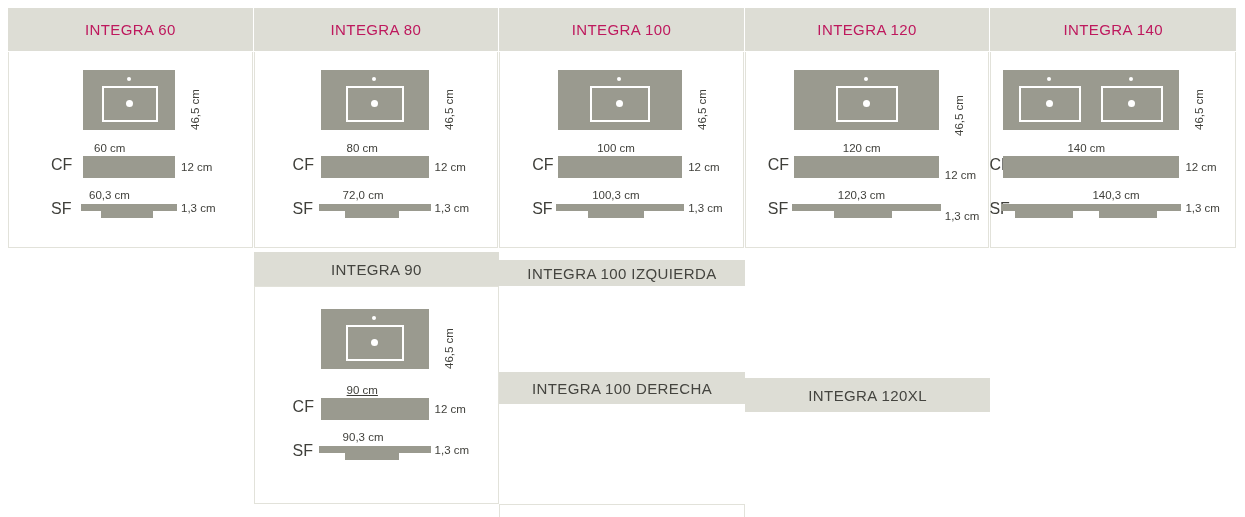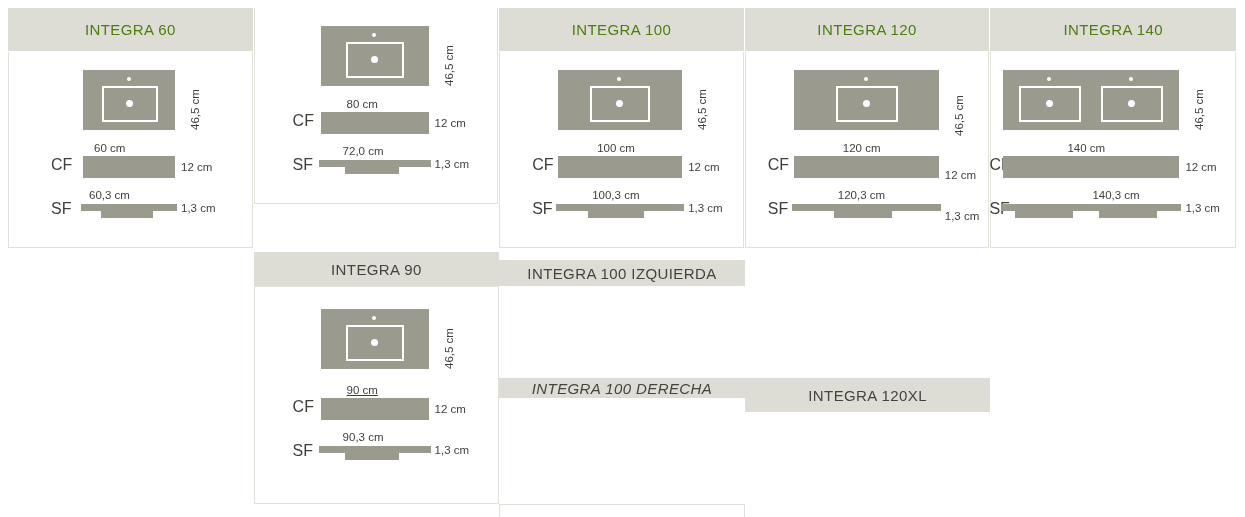--- a/index.html
+++ b/index.html
@@ -40,21 +40,21 @@
   .col:last-child { border-right: none; }
 
   .col-head {
     height: 44px;
     background: #ddddd5;
     display: flex;
     align-items: center;
     justify-content: center;
     font-size: 15px;
     letter-spacing: 0.4px;
-    color: #4d7c0f;
+    color: #be185d;
     border-bottom: 1px solid #ffffff;
     box-sizing: border-box;
   }
   .col-body {
     position: relative;
     height: 196px;
     background: #ffffff;
     border: 1px solid #e2e2da;
     border-top: none;
     box-sizing: border-box;
@@ -172,20 +172,21 @@
 
         <div class="lbl" style="left:80px; top:137px;">60,3 cm</div>
         <div class="lbl-big" style="left:42px; top:148px;">SF</div>
         <div class="sfbar" style="left:72px; top:152px; width:96px;"></div>
         <div class="sftab" style="left:92px; top:159px; width:52px; height:7px;"></div>
         <div class="lbl" style="left:172px; top:150px;">1,3 cm</div>
       </div>
     </div>
 
     <div class="col">
+      <div class="col-head">INTEGRA 80</div>
       <div class="col-body">
         <div class="basin" style="left:66px; top:18px; width:108px; height:60px;"></div>
         <div class="bowl" style="left:91px; top:34px; width:58px; height:36px;"></div>
         <div class="drain" style="left:116px; top:48px;"></div>
         <div class="taphole" style="left:117px; top:25px;"></div>
         <div class="vlabel" style="left:188px; top:78px;">46,5 cm</div>
 
         <div class="lbl" style="left:92px; top:90px;">80 cm</div>
         <div class="lbl-big" style="left:38px; top:104px;">CF</div>
         <div class="cfbar" style="left:66px; top:104px; width:108px; height:22px;"></div>
@@ -293,19 +294,19 @@
     </div>
 
     <div class="cell cell-head" style="left:245.6px; top:8px; width:245.6px; height:26px;">INTEGRA 100 IZQUIERDA</div>
     <div class="cell cell-body" style="left:245.6px; top:34px; width:245.6px; height:92px;">
       
       
       
       
     </div>
 
-    <div class="cell cell-head" style="left:245.6px; top:126px; width:245.6px; height:20px;font-style:italic;">INTEGRA 100 DERECHA</div>
+    <div class="cell cell-head" style="left:245.6px; top:120px; width:245.6px; height:32px;">INTEGRA 100 DERECHA</div>
 
 
     <div class="cell cell-head" style="left:491.2px; top:126px; width:245.6px; height:34px;">INTEGRA 120XL</div>
 
   </div>
 </div>
 
 </body></html>

